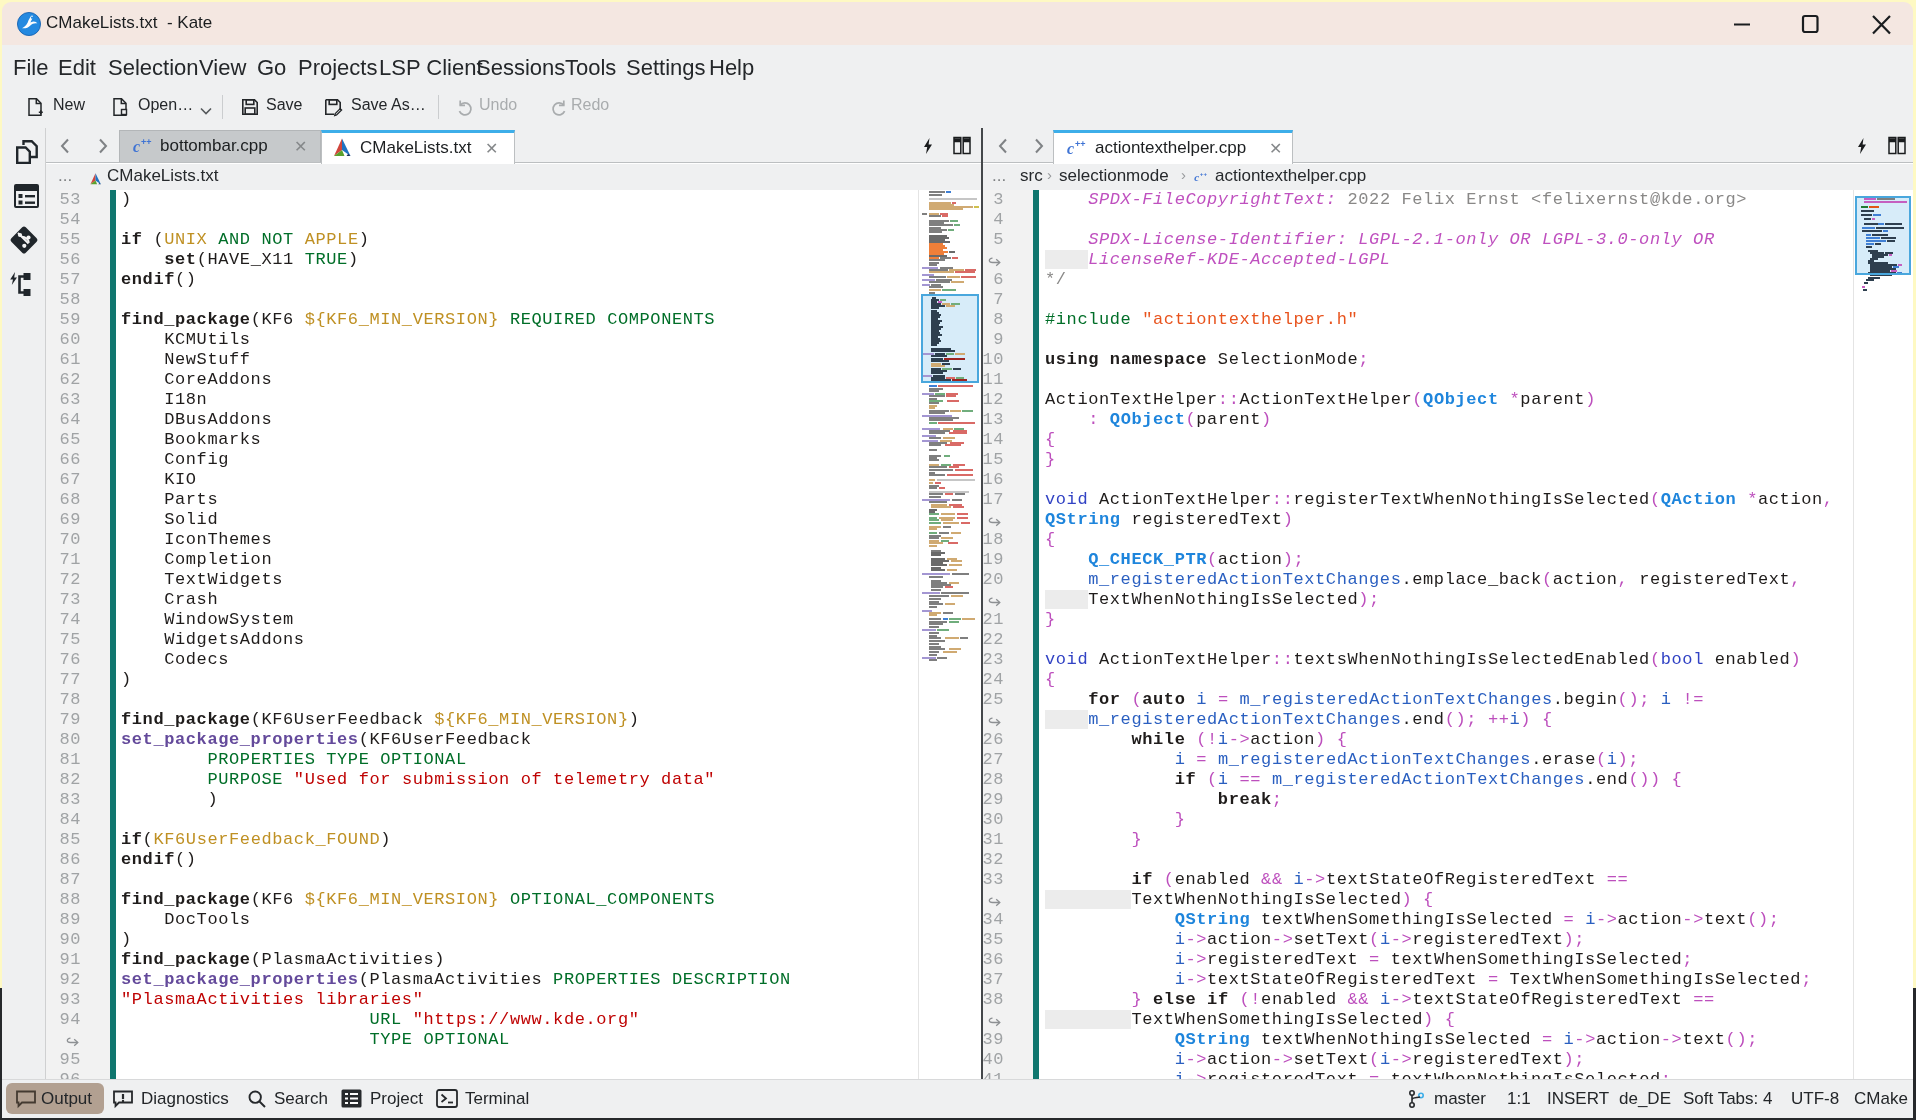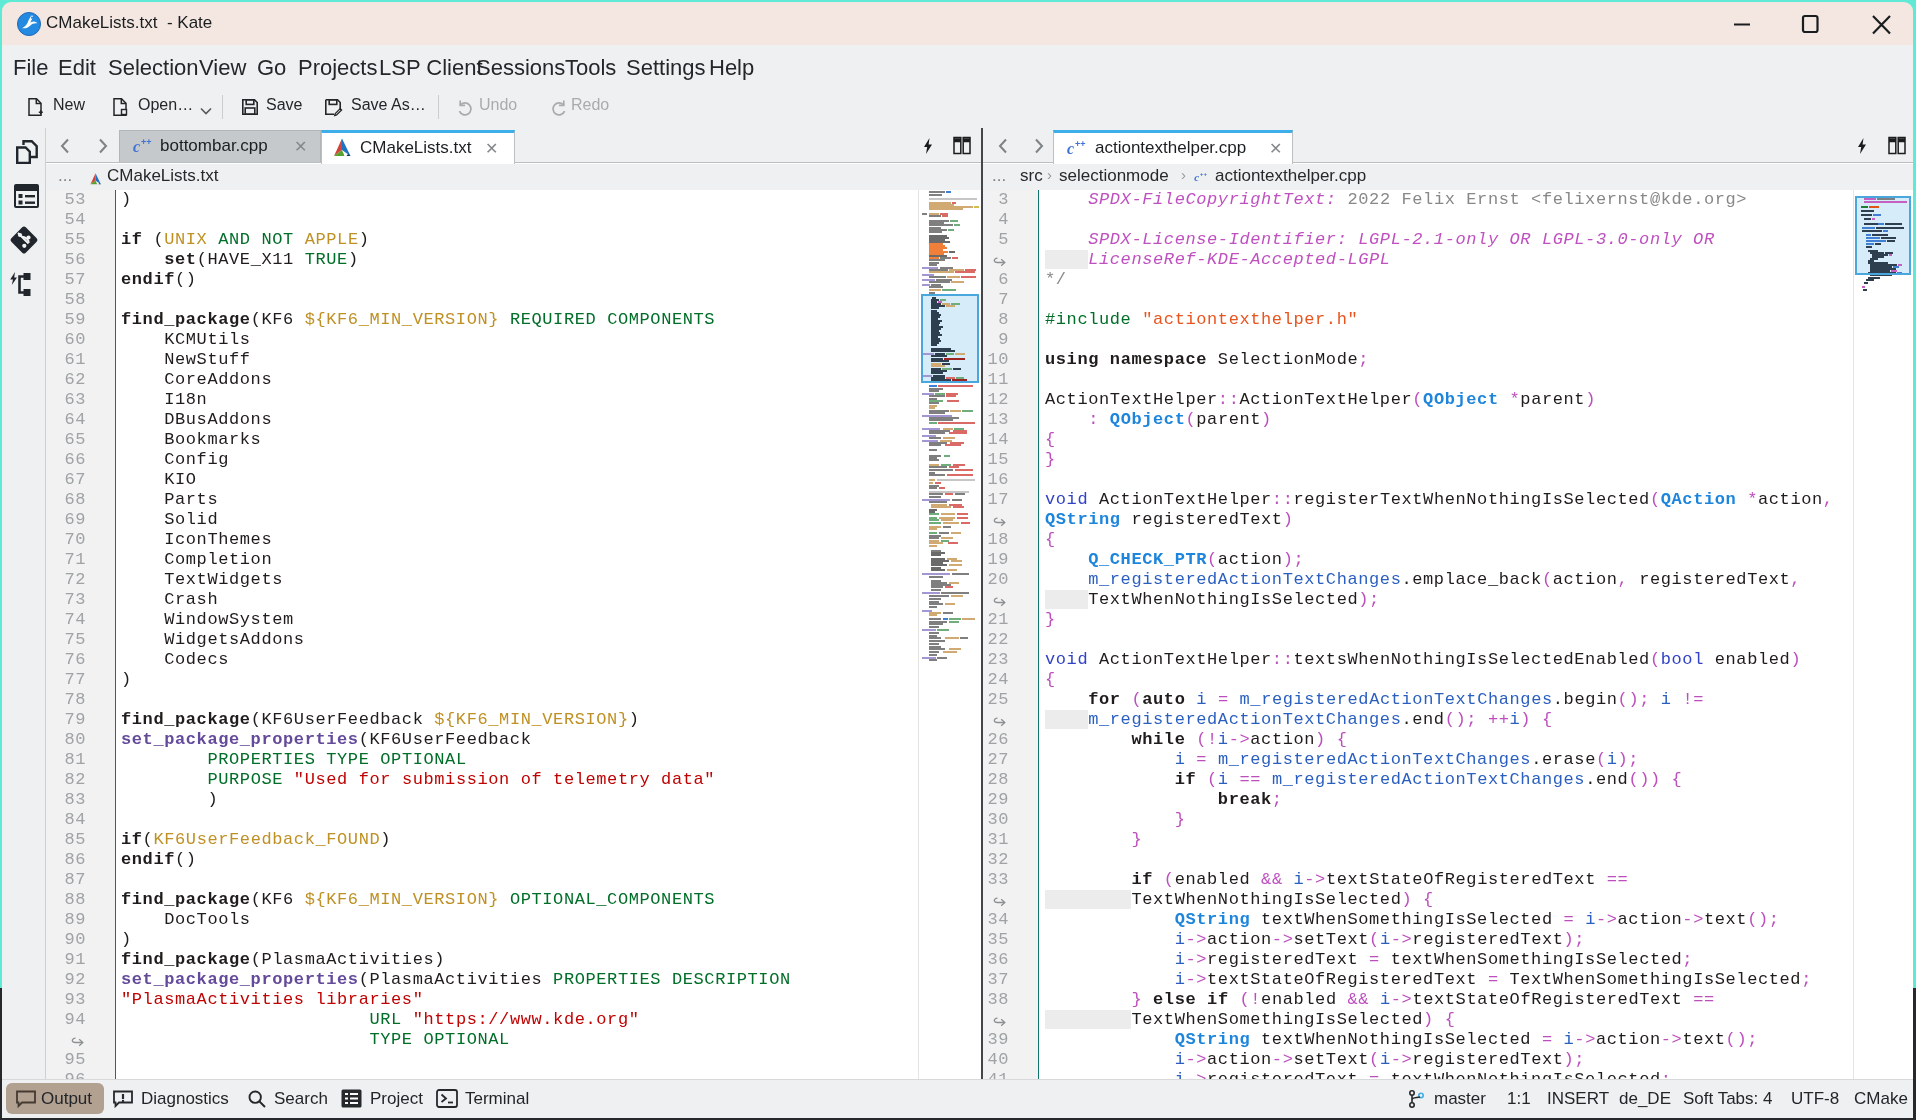--- a/index.html
+++ b/index.html
@@ -1,16 +1,16 @@
 <!DOCTYPE html>
 <html><head><meta charset="utf-8">
 <style>
 *{margin:0;padding:0;box-sizing:border-box}
 html,body{width:1916px;height:1120px;overflow:hidden;font-family:"Liberation Sans",sans-serif;background:#26282b}
-#win{position:absolute;left:0;top:0;width:1916px;height:988px;background:#5eead4}
+#win{position:absolute;left:0;top:0;width:1916px;height:988px;background:#fef9c3}
 #titlebar{position:absolute;left:2px;top:2px;width:1911px;height:43px;background:#f4e7e1;border-radius:9px 9px 0 0}
 #titlebar .ticon{position:absolute;left:15px;top:10px}
 #titlebar .ttext{position:absolute;left:44px;top:11px;font-size:17px;color:#1a1d1f}
 .wbtn{position:absolute;top:0;height:43px}
 #menubar{position:absolute;left:2px;top:45px;width:1911px;height:41px;background:#eff0f1}
 .mi{position:absolute;top:10px;font-size:22px;color:#24272a}
 #toolbar{position:absolute;left:2px;top:86px;width:1911px;height:42px;background:#eff0f1}
 .tbi{position:absolute;top:11px}
 .tbl{position:absolute;top:10px;font-size:16px;color:#24272a}
 .tbl.dis{color:#a9acae}
@@ -29,21 +29,21 @@
 .tab .tx{position:absolute;top:5px;white-space:nowrap}
 .tab .cls{position:absolute;top:6px;font-size:16px;color:#85888a}
 .tab.inactive{background:#c6c9cb;border:1px solid #b3b6b8;border-bottom:none;height:32px}
 .tab.active{background:#fff;border:1px solid #bcbfc1;border-bottom:none;border-top:3px solid #3daee9;height:34px}
 .corner{position:absolute;top:0;height:35px}
 .crumbs{position:absolute;left:0;top:36px;right:0;height:26px;background:#eff0f1;font-size:17px;color:#26292c}
 .crumbs span{position:absolute;top:2px;white-space:nowrap}
 .crumbs .dots{color:#7e8183}
 .crumbs .sep{color:#97999c;font-size:15px}
 .editor{position:absolute;left:0;top:62px;right:0;bottom:0;background:#fff;overflow:hidden}
-.gutter{position:absolute;left:0;top:0;bottom:0;background:#f2f2f2;border-right:1px solid #0f766e}
+.gutter{position:absolute;left:0;top:0;bottom:0;background:#f2f2f2;border-right:6px solid #0f766e}
 #lpane .gutter{width:70px}
 #rpane .gutter{width:56px}
 .gpad{padding-top:0px}
 .gr{height:20px;position:relative}
 .ln{position:absolute;right:29px;top:0;font-family:"Liberation Mono",monospace;font-size:17px;letter-spacing:0.6px;line-height:20px;color:#a0a3a5}
 #rpane .ln{right:29px}
 .wa{position:absolute;right:31px;top:4px}
 #rpane .wa{right:32px}
 .code{position:absolute;top:0;bottom:0;overflow:hidden;font-family:"Liberation Mono",monospace;font-size:17px;letter-spacing:0.6px;line-height:20px;color:#1f1c1b}
 #lpane .code{left:71px;width:800px;padding:0 0 0 4px}

